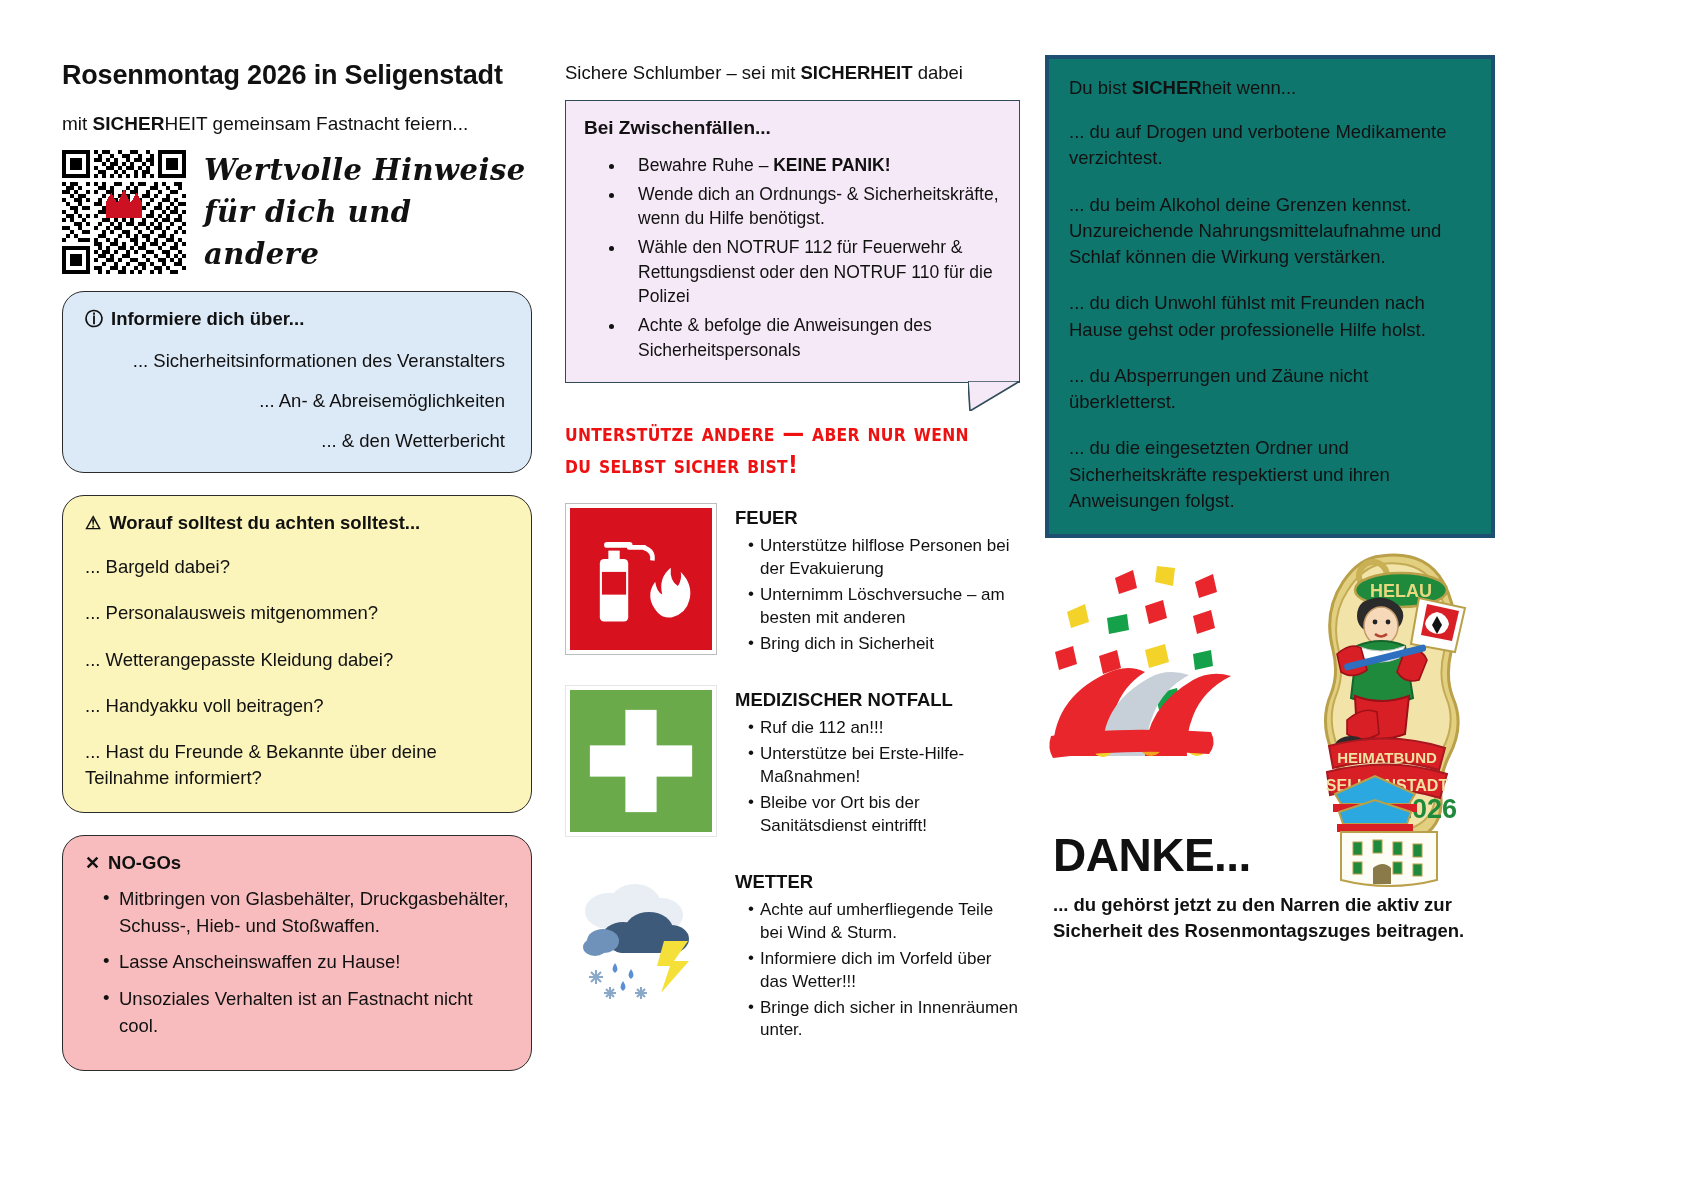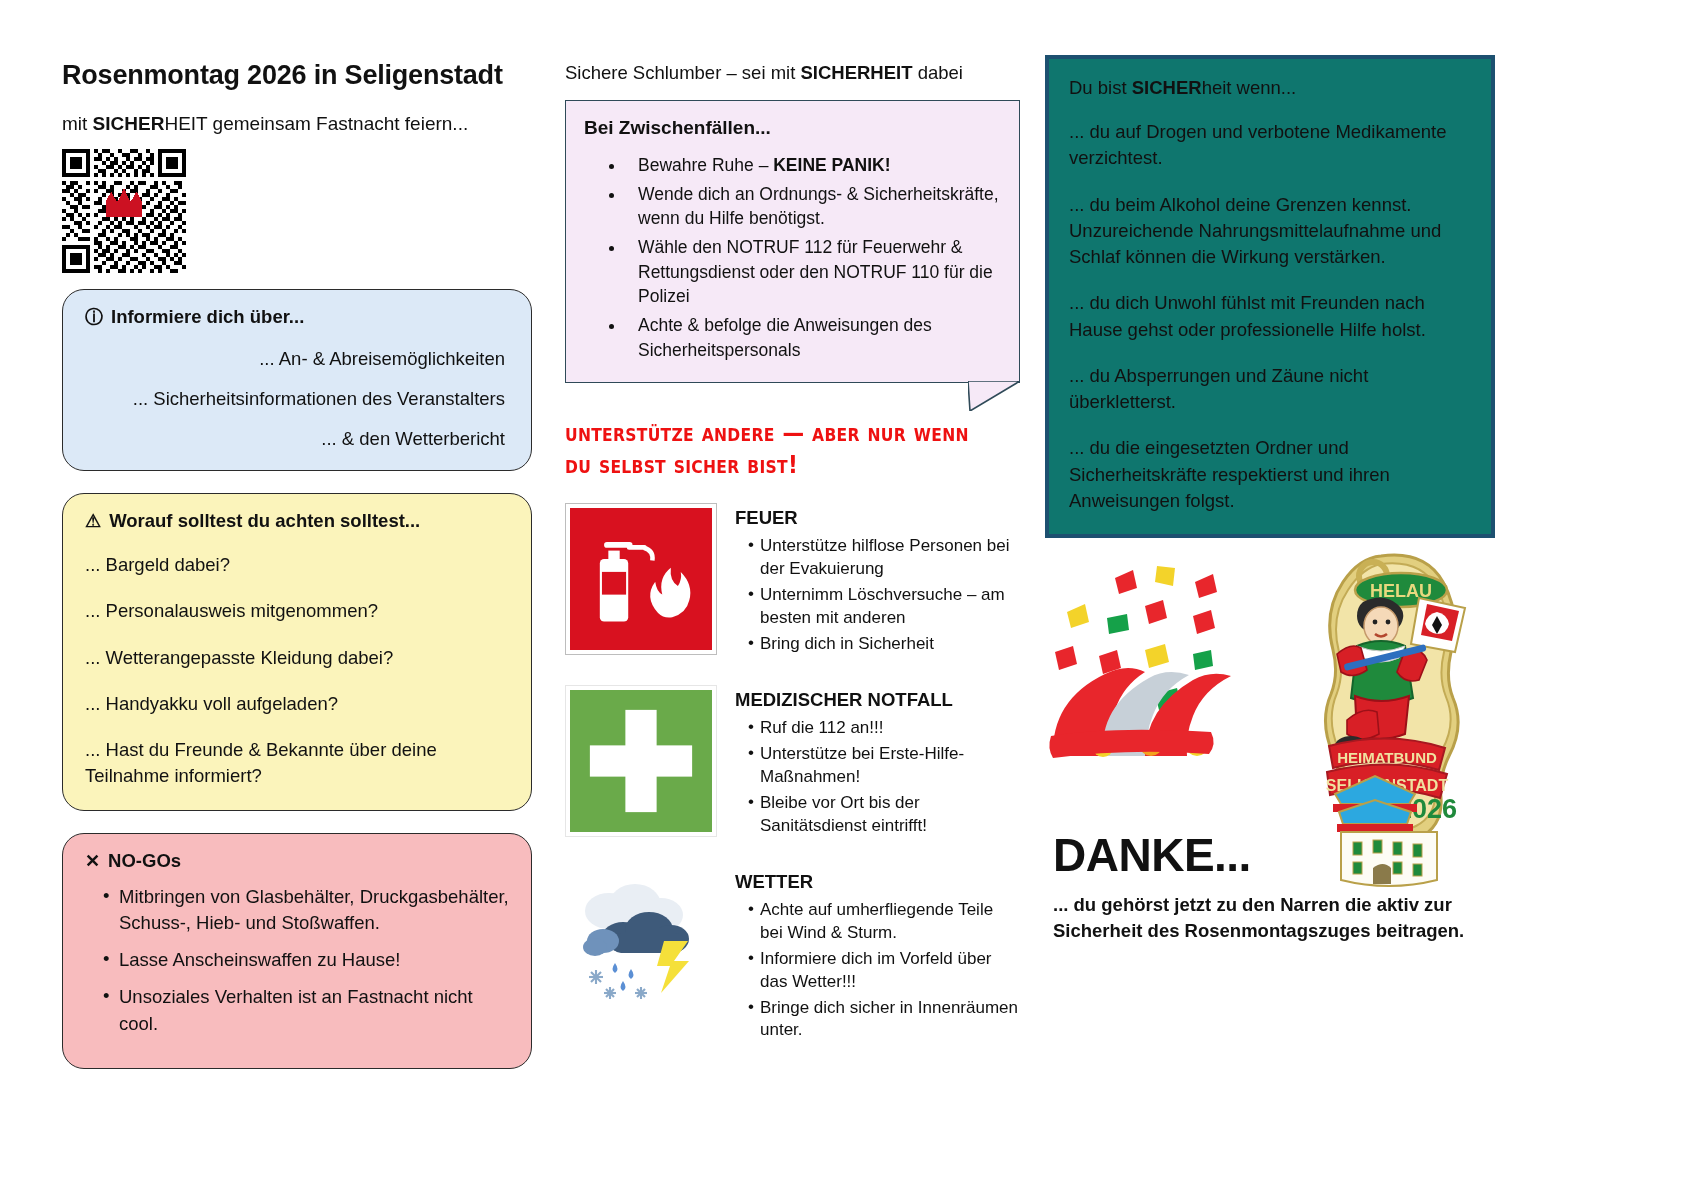--- a/index.html
+++ b/index.html
@@ -579,41 +579,45 @@
           </g>
 
           <g fill="#cc1122">
             <rect x="11" y="13" width="9" height="4"></rect>
             <path d="M11 13 l1.3 -2.4 l1.3 2.4 z"></path>
             <path d="M14 13 l1.5 -3.2 l1.5 3.2 z"></path>
             <path d="M17.3 13 l1.3 -2.4 l1.3 2.4 z"></path>
           </g>
         </svg>
       </div>
+      <div class="script-tagline">
+        <div>Wertvolle Hinweise</div>
+        <div>für dich und andere</div>
+      </div>
     </div>
 
     <div class="rbox" id="box-informiere">
       <h3>
         <span class="ico">ⓘ</span>
         <span>Informiere dich über...</span>
       </h3>
+      <p class="line">... Sicherheitsinformationen des Veranstalters</p>
       <p class="line">... An- &amp; Abreisemöglichkeiten</p>
-      <p class="line">... Sicherheitsinformationen des Veranstalters</p>
       <p class="line">... &amp; den Wetterbericht</p>
     </div>
 
     <div class="rbox" id="box-worauf">
       <h3>
         <span class="ico">⚠</span>
         <span>Worauf solltest du achten solltest...</span>
       </h3>
       <p class="line">... Bargeld dabei?</p>
       <p class="line">... Personalausweis mitgenommen?</p>
       <p class="line">... Wetterangepasste Kleidung dabei?</p>
-      <p class="line">... Handyakku voll aufgeladen?</p>
+      <p class="line">... Handyakku voll beitragen?</p>
       <p class="line">... Hast du Freunde &amp; Bekannte über deine Teilnahme informiert?</p>
     </div>
 
     <div class="rbox" id="box-nogos">
       <h3>
         <span class="ico">✕</span>
         <span>NO-GOs</span>
       </h3>
       <ul>
         <li>Mitbringen von Glasbehälter, Druckgasbehälter, Schuss-, Hieb- und Stoßwaffen.</li>

